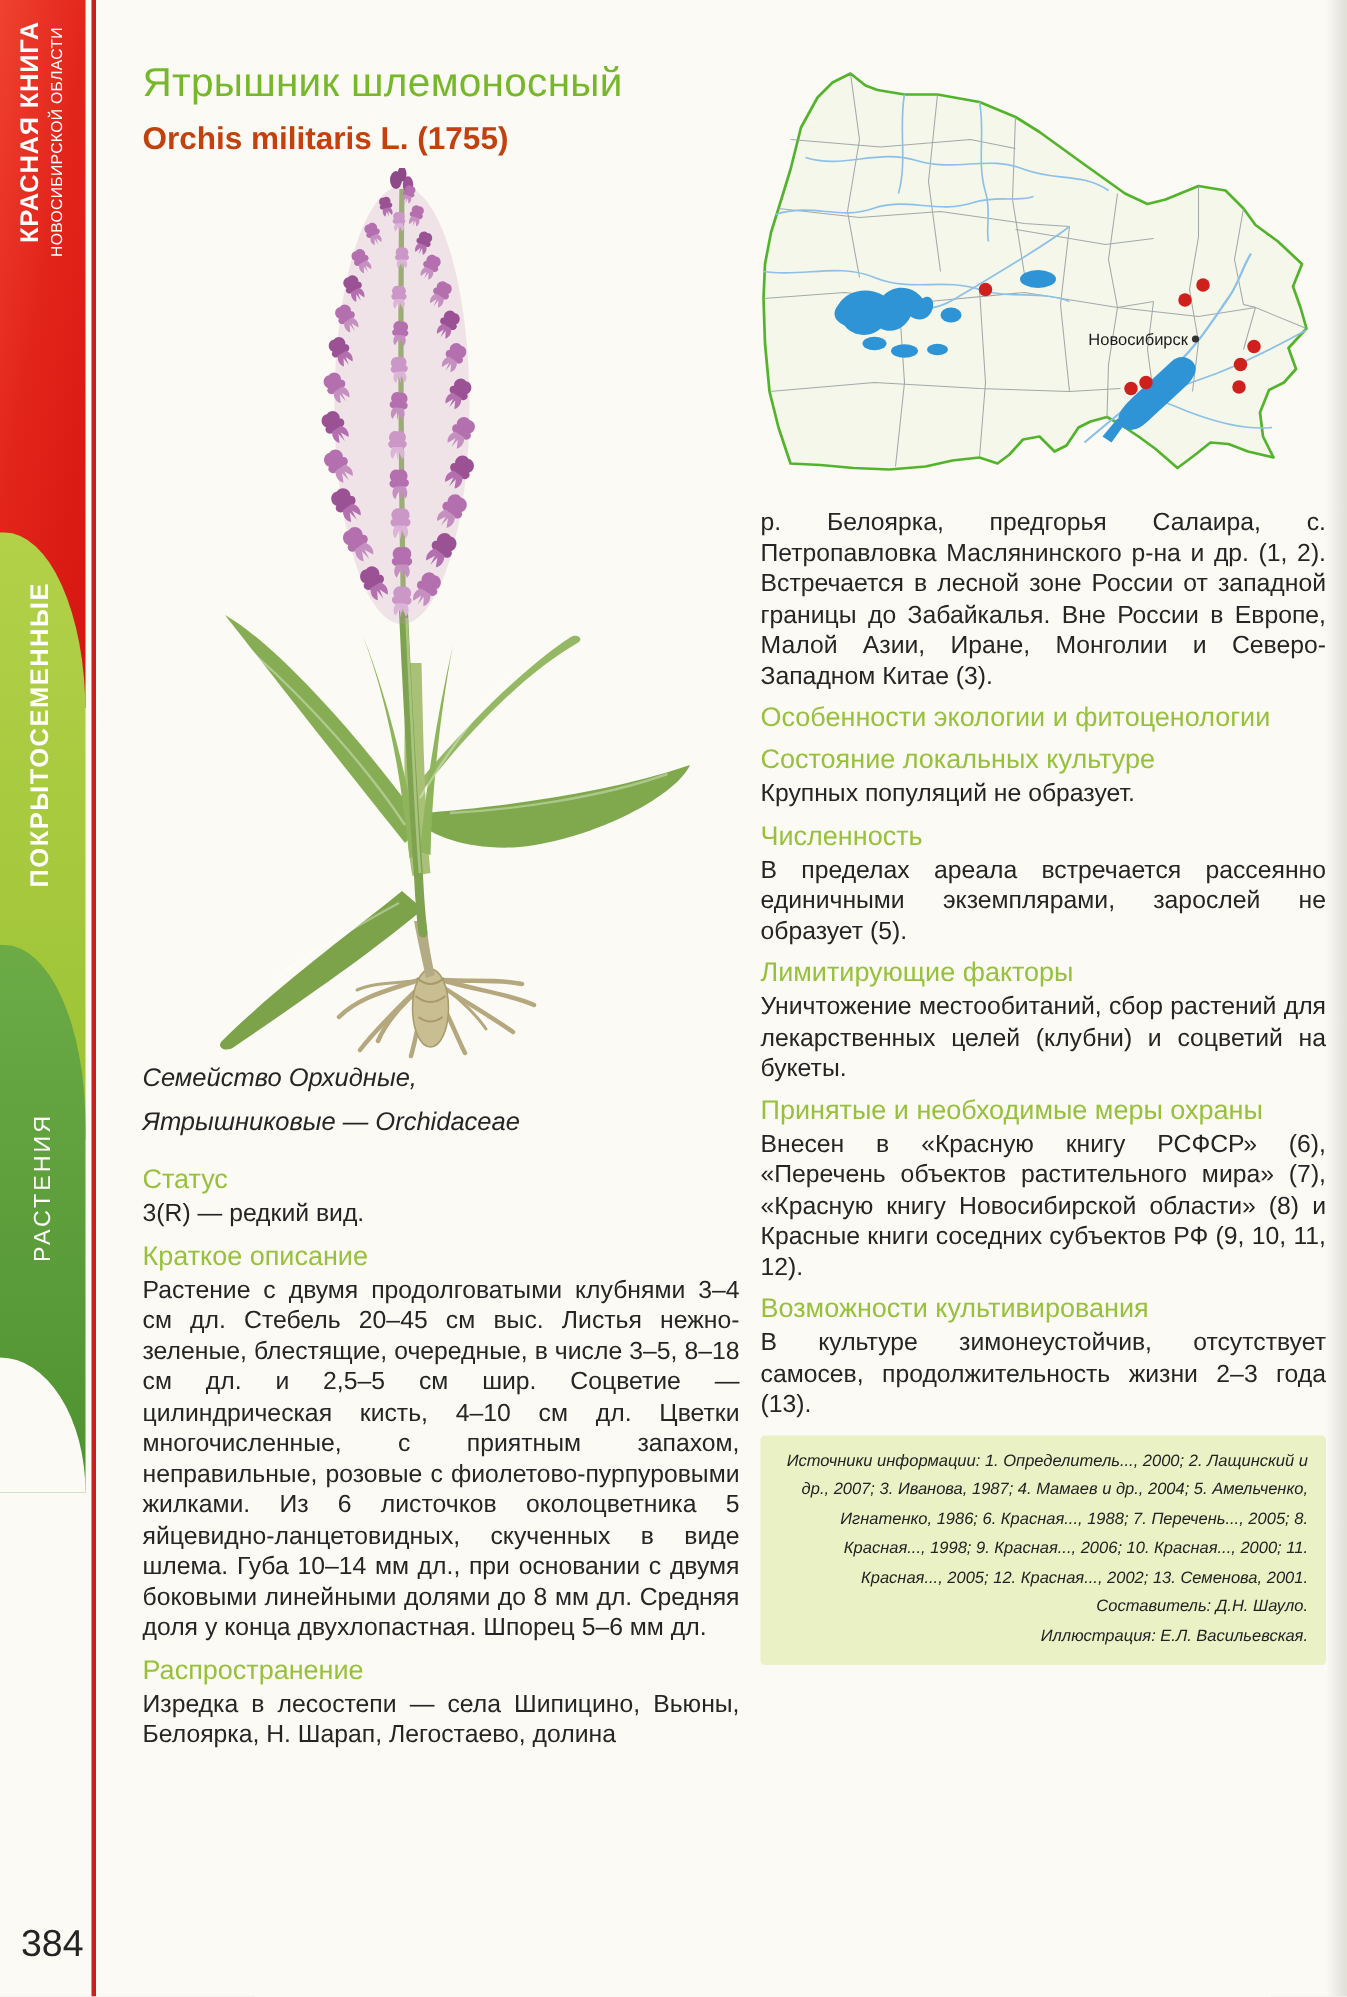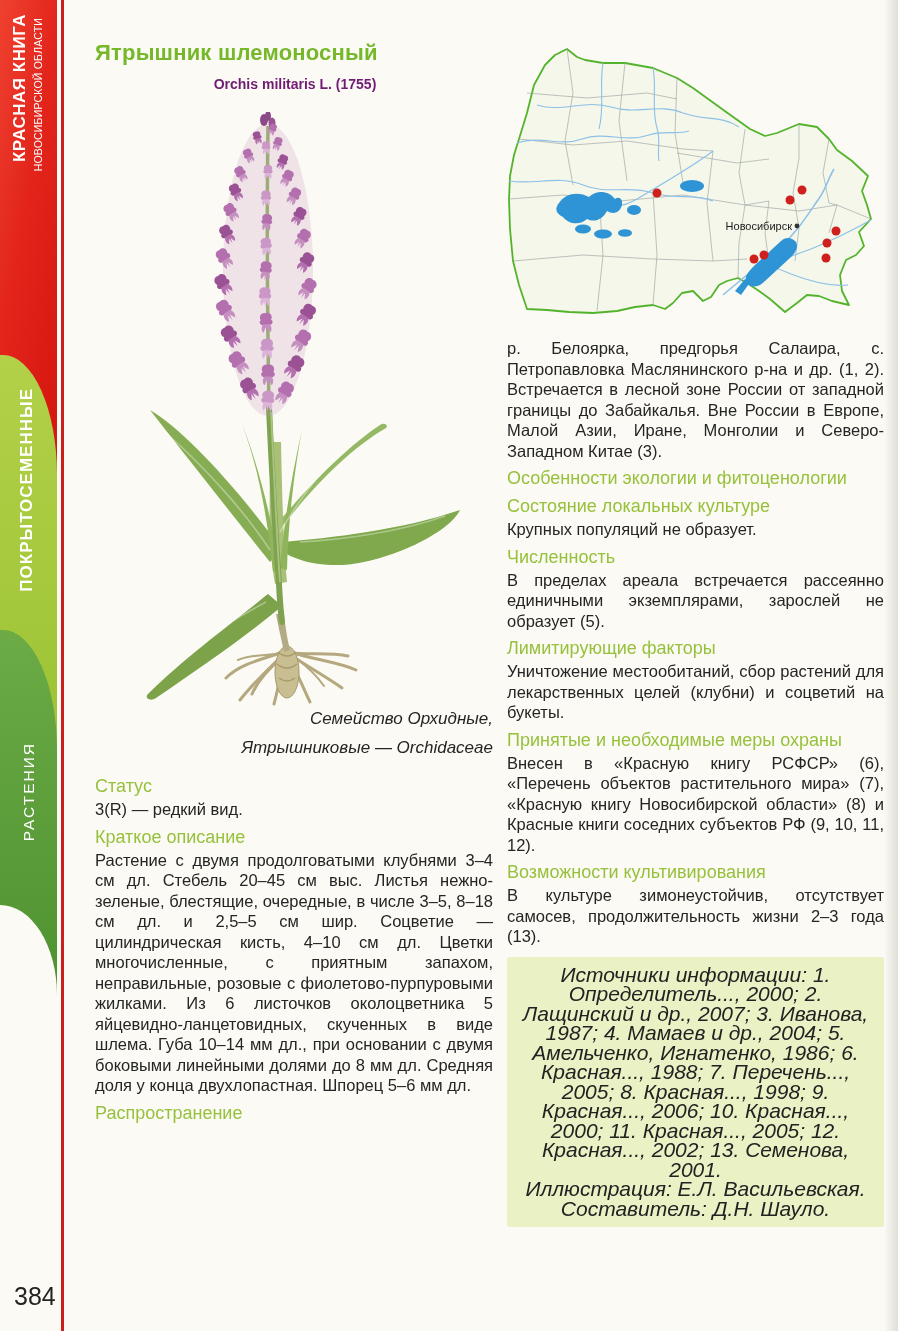--- a/index.html
+++ b/index.html
@@ -26,40 +26,40 @@
        position:absolute;color:#fff;}
   .bt1{left:10px;top:14px;font-size:17px;font-weight:bold;letter-spacing:.5px;}
   .bt2{left:32px;top:18px;font-size:10.5px;letter-spacing:.2px;}
   .bt3{left:17px;top:388px;font-size:17px;font-weight:bold;letter-spacing:1px;}
   .bt4{left:20px;top:742px;font-size:15.5px;letter-spacing:2px;}
 
   .page-num{position:absolute;left:14px;top:1282px;font-size:25px;color:#242424;}
 
   
   .head{position:absolute;left:95px;top:40px;width:400px;}
-  .title{font-size:22px;font-weight:bold;color:#76b82a;letter-spacing:.2px;margin:0;}
-  .latin{font-size:14px;font-weight:bold;color:#701a75;margin:10px 0 0 0;text-align:center;}
+  .title{font-size:27px;font-weight:normal;color:#76b82a;letter-spacing:.2px;margin:0;}
+  .latin{font-size:21px;font-weight:bold;color:#c2410c;margin:10px 0 0 0;}
 
   
   .plant{position:absolute;left:90px;top:112px;width:380px;height:596px;}
   .map{position:absolute;left:507px;top:33px;width:388px;height:285px;}
 
   
   .col{position:absolute;font-size:16.5px;line-height:20.5px;text-align:justify;}
   .col-left{left:95px;top:704px;width:398px;}
   .col-right{left:507px;top:322px;width:377px;}
-  .family{font-style:italic;font-size:17px;line-height:29px;margin:0 0 14px 0;text-align:right;}
+  .family{font-style:italic;font-size:17px;line-height:29px;margin:0 0 14px 0;text-align:left;}
   .sec-h{font-size:18px;line-height:21px;color:#97c13c;font-weight:normal;
        margin:7px 0 2px 0;text-align:left;}
   .sec-b{margin:0 0 1px 0;}
   .cont{margin:16px 0 1px 0;}
 
   .sources{margin-top:10px;background:#e9f1c5;border-radius:3px;
-       padding:8px 12px 9px 12px;font-style:italic;font-size:21px;line-height:19.5px;
-       text-align:center;color:#222;}
+       padding:8px 12px 9px 12px;font-style:italic;font-size:11px;line-height:19.5px;
+       text-align:right;color:#222;}
   .sources p{margin:0;}
 </style>
 </head>
 <body>
 
 <div class="page">
 
   <div class="sb-red"></div>
   <div class="sb-green1"></div>
   <div class="sb-green2"></div>
@@ -233,20 +233,21 @@
   <div class="col col-left">
     <p class="family">
       <span>Семейство Орхидные,</span><br>
       <span>Ятрышниковые — Orchidaceae</span>
     </p>
     <h3 class="sec-h">Статус</h3>
     <p class="sec-b">3(R) — редкий вид.</p>
     <h3 class="sec-h">Краткое описание</h3>
     <p class="sec-b">Растение с двумя продолговатыми клубнями 3–4 см дл. Стебель 20–45 см выс. Листья нежно-зеленые, блестящие, очередные, в числе 3–5, 8–18 см дл. и 2,5–5 см шир. Соцветие — цилиндрическая кисть, 4–10 см дл. Цветки многочисленные, с приятным запахом, неправильные, розовые с фиолетово-пурпуровыми жилками. Из 6 листочков околоцветника 5 яйцевидно-ланцетовидных, скученных в виде шлема. Губа 10–14 мм дл., при основании с двумя боковыми линейными долями до 8 мм дл. Средняя доля у конца двухлопастная. Шпорец 5–6 мм дл.</p>
     <h3 class="sec-h">Распространение</h3>
+    <p class="sec-b">Изредка в лесостепи — села Шипицино, Вьюны, Белоярка, Н. Шарап, Легостаево, долина</p>
   </div>
 
   <div class="col col-right">
     <p class="cont">р. Белоярка, предгорья Салаира, с. Петропавловка Маслянинского р-на и др. (1, 2). Встречается в лесной зоне России от западной границы до Забайкалья. Вне России в Европе, Малой Азии, Иране, Монголии и Северо-Западном Китае (3).</p>
 
     <h3 class="sec-h">Особенности экологии и фитоценологии</h3>
 
     <h3 class="sec-h">Состояние локальных культуре</h3>
     <p class="sec-b">Крупных популяций не образует.</p>
 
@@ -257,19 +258,19 @@
     <p class="sec-b">Уничтожение местообитаний, сбор растений для лекарственных целей (клубни) и соцветий на букеты.</p>
 
     <h3 class="sec-h">Принятые и необходимые меры охраны</h3>
     <p class="sec-b">Внесен в «Красную книгу РСФСР» (6), «Перечень объектов растительного мира» (7), «Красную книгу Новосибирской области» (8) и Красные книги соседних субъектов РФ (9, 10, 11, 12).</p>
 
     <h3 class="sec-h">Возможности культивирования</h3>
     <p class="sec-b">В культуре зимонеустойчив, отсутствует самосев, продолжительность жизни 2–3 года (13).</p>
 
     <div class="sources">
       <p>Источники информации: 1. Определитель..., 2000; 2. Лащинский и др., 2007; 3. Иванова, 1987; 4. Мамаев и др., 2004; 5. Амельченко, Игнатенко, 1986; 6. Красная..., 1988; 7. Перечень..., 2005; 8. Красная..., 1998; 9. Красная..., 2006; 10. Красная..., 2000; 11. Красная..., 2005; 12. Красная..., 2002; 13. Семенова, 2001.</p>
+      <p>Составитель: Д.Н. Шауло.</p>
       <p>Иллюстрация: Е.Л. Васильевская.</p>
-      <p>Составитель: Д.Н. Шауло.</p>
     </div>
   </div>
 
   <div class="edge-shade"></div>
 </div>
 
 </body></html>

